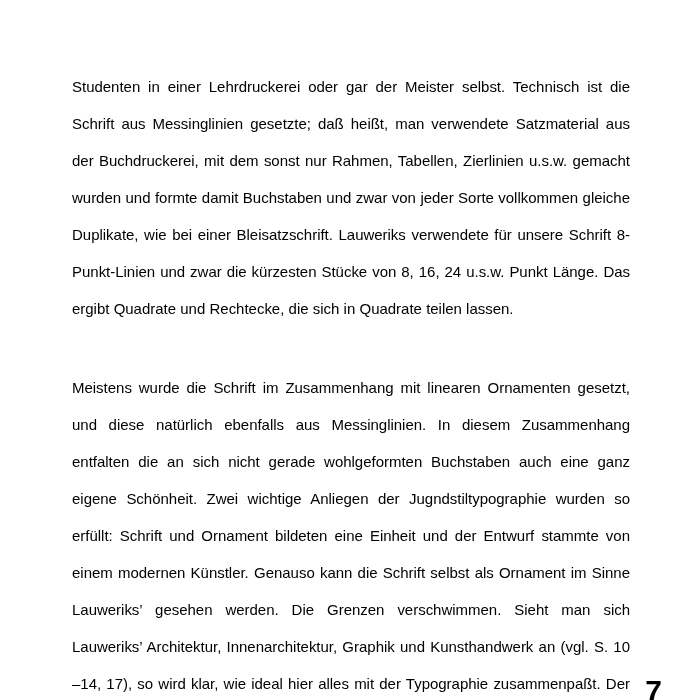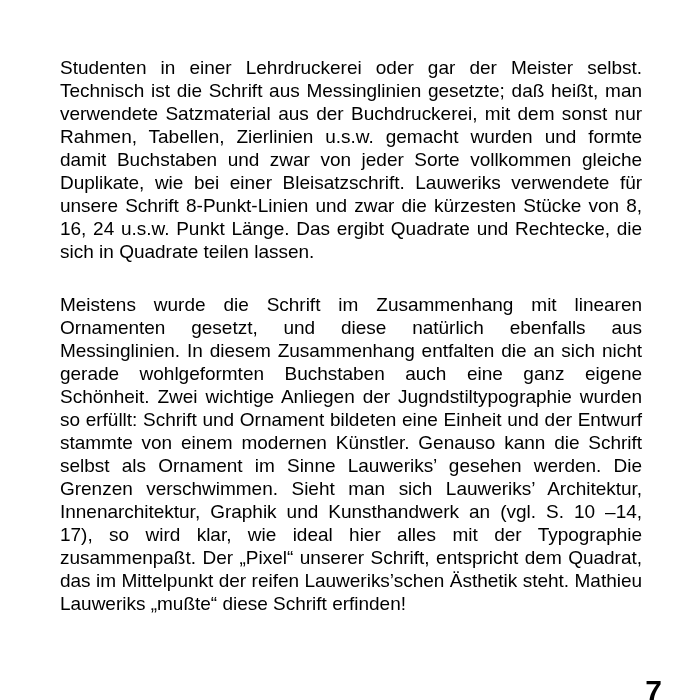--- a/index.html
+++ b/index.html
@@ -27,27 +27,27 @@
   }
 
   .text-column {
     position: absolute;
     left: 56px;
     top: 52px;
     width: 590px;
   }
 
   .para {
-    font-size: 19px;
-    line-height: 23px;
+    font-size: 15px;
+    line-height: 37px;
     text-align: justify;
     text-justify: inter-word;
     letter-spacing: -0.02px;
     word-spacing: 0.1px;
-    margin: 4px;
+    margin: 16px;
     -webkit-hyphens: none;
     hyphens: none;
   }
 
   
   .para-1 {
     margin-bottom: 0;
   }
 
   .gap-para {

